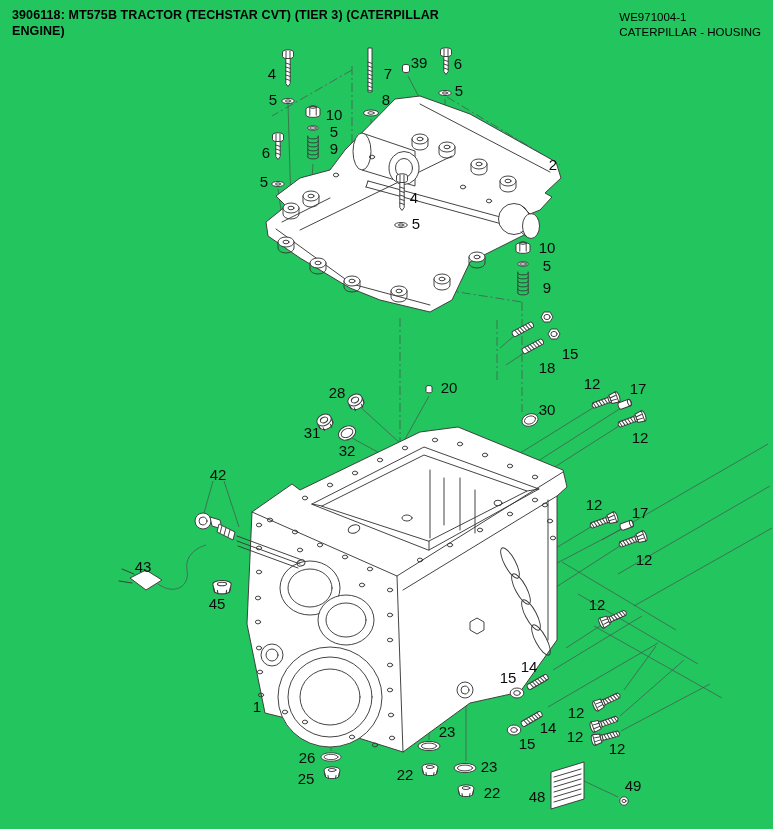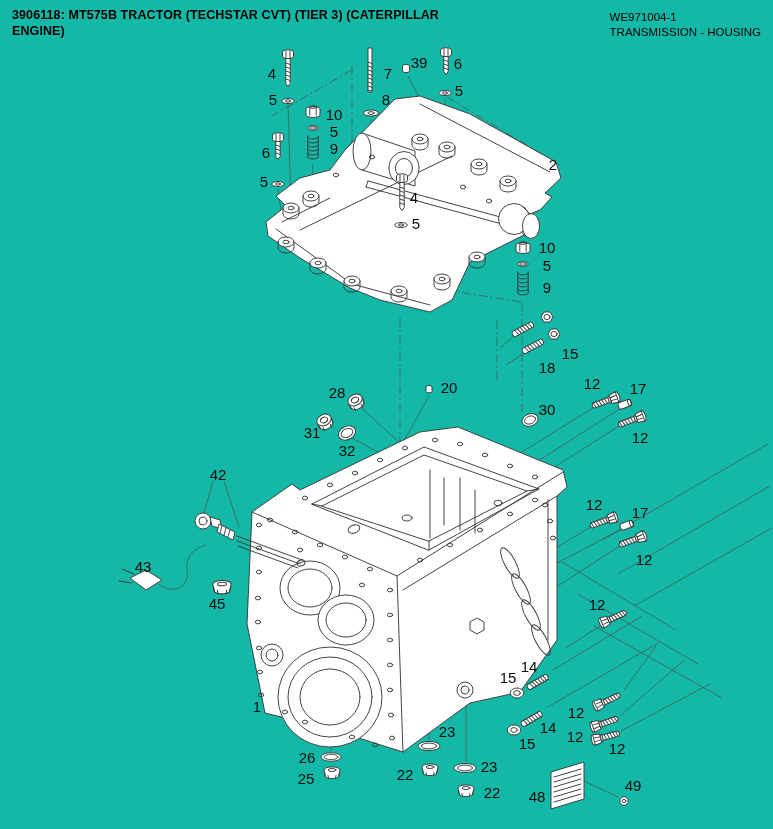--- a/index.html
+++ b/index.html
@@ -1,37 +1,37 @@
 <!DOCTYPE html>
 <html><head>
 <meta charset="utf-8">
 <style>
   html,body{margin:0;padding:0;background:#fff;}
-  .page{position:relative;width:773px;height:829px;background:#14b8a6;overflow:hidden;
+  .page{position:relative;width:773px;height:829px;background:#22c55e;overflow:hidden;
         font-family:"Liberation Sans", sans-serif;}
   .hdr-left{position:absolute;left:12px;top:8px;width:470px;
             font-size:12.5px;font-weight:bold;color:#000;line-height:1.25;letter-spacing:.1px;}
   .hdr-right{position:absolute;right:12px;top:10px;text-align:left;
              font-size:11.5px;color:#000;line-height:1.3;}
   svg{position:absolute;left:0;top:0;}
   .ln{stroke:#3a3a3a;stroke-width:.95;fill:none;stroke-linecap:round;stroke-linejoin:round;}
   .fw{stroke:#3a3a3a;stroke-width:.95;fill:#fff;stroke-linejoin:round;}
   .thin{stroke:#4a4a4a;stroke-width:.65;fill:none;}
   .dash{stroke:#4a4a4a;stroke-width:.65;fill:none;stroke-dasharray:9 3 2 3;}
   .callout{font-family:"Liberation Sans",sans-serif;font-size:15px;fill:#0b0b0b;
            text-anchor:middle;dominant-baseline:central;}
 </style>
 </head>
 <body>
 
 <div class="page">
   <div class="hdr-left">3906118: MT575B TRACTOR (TECHSTAR CVT) (TIER 3) (CATERPILLAR ENGINE)</div>
   <div class="hdr-right">
     <div>WE971004-1</div>
-    <div>TRANSMISSION - HOUSING</div>
+    <div>CATERPILLAR - HOUSING</div>
   </div>
 
   <svg width="773" height="829" viewBox="0 0 773 829">
     <defs>
 
       <g id="boltv-long">
         <path class="fw" d="M-5.5,2 a5.5,2.2 0 1,1 11,0 l0,4.5 a5.5,2.2 0 1,1 -11,0 z"></path>
         <path class="ln" d="M-2,1 v7 M2,1 v7"></path>
         <path class="fw" d="M-2.2,8.5 h4.4 v25 l-2.2,3 l-2.2,-3 z"></path>
         <path class="ln" d="M-2.2,13 l4.4,1.5 M-2.2,17 l4.4,1.5 M-2.2,21 l4.4,1.5 M-2.2,25 l4.4,1.5 M-2.2,29 l4.4,1.5"></path>

